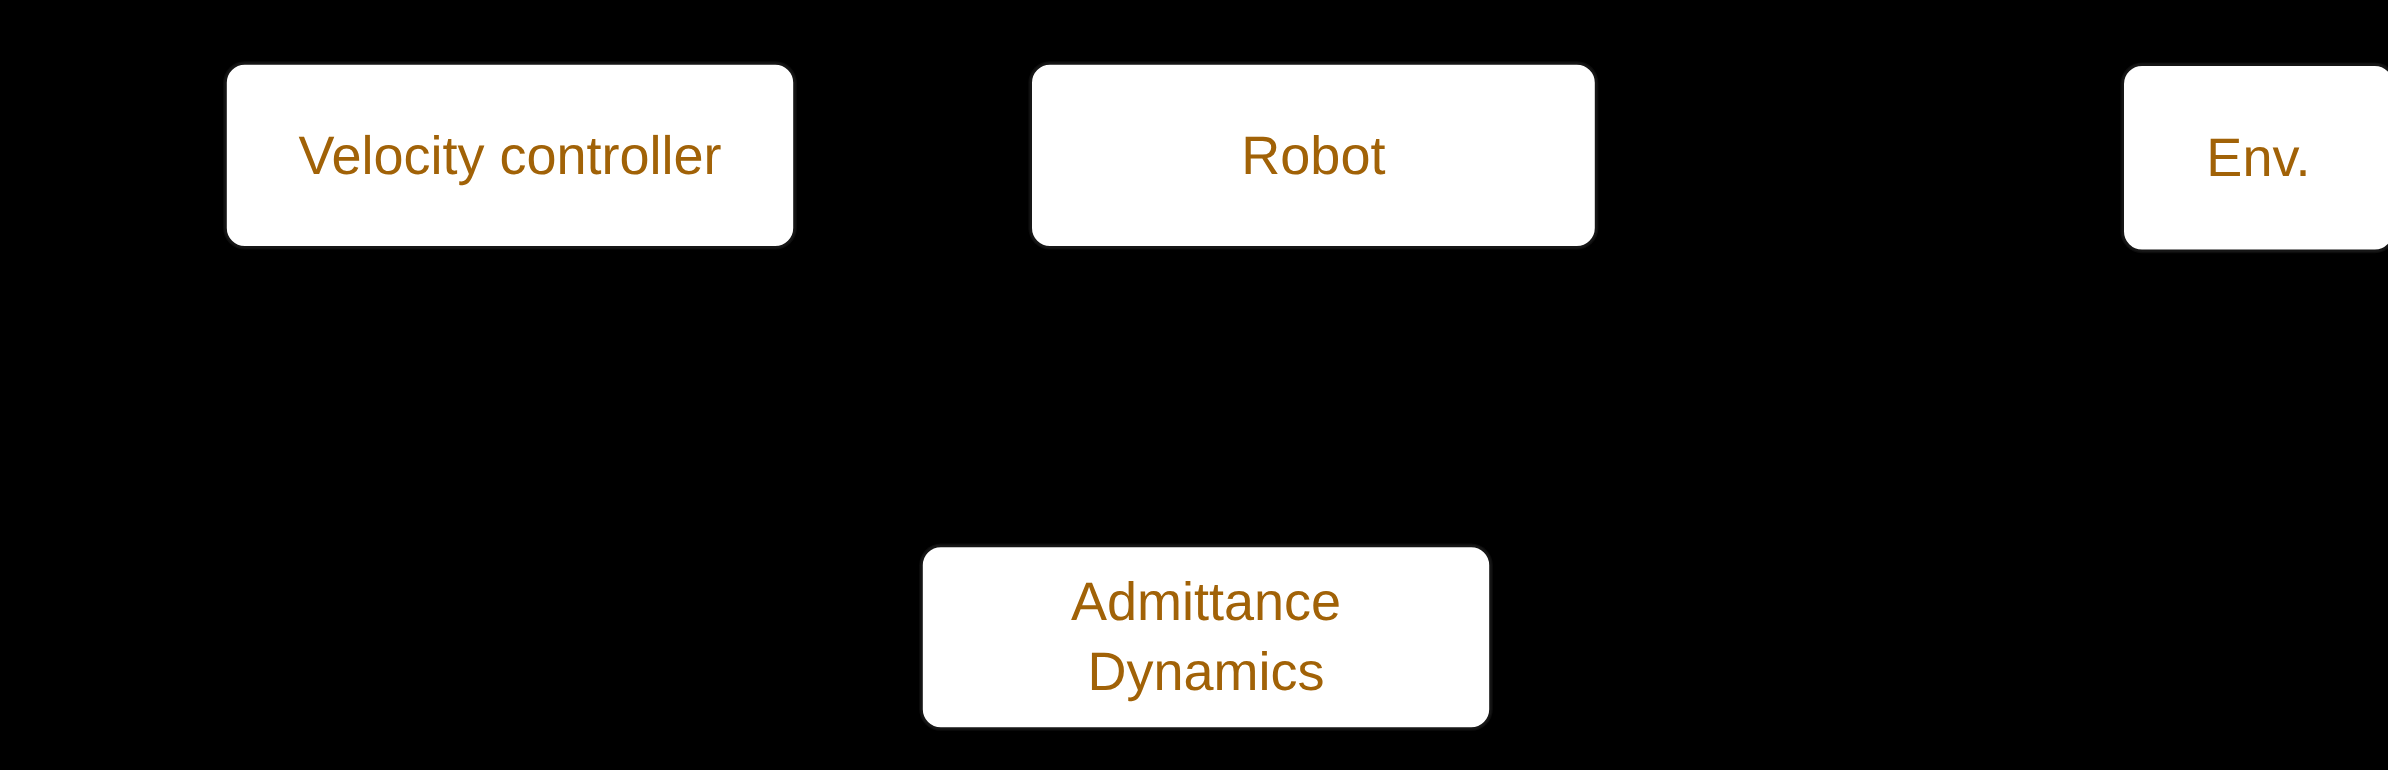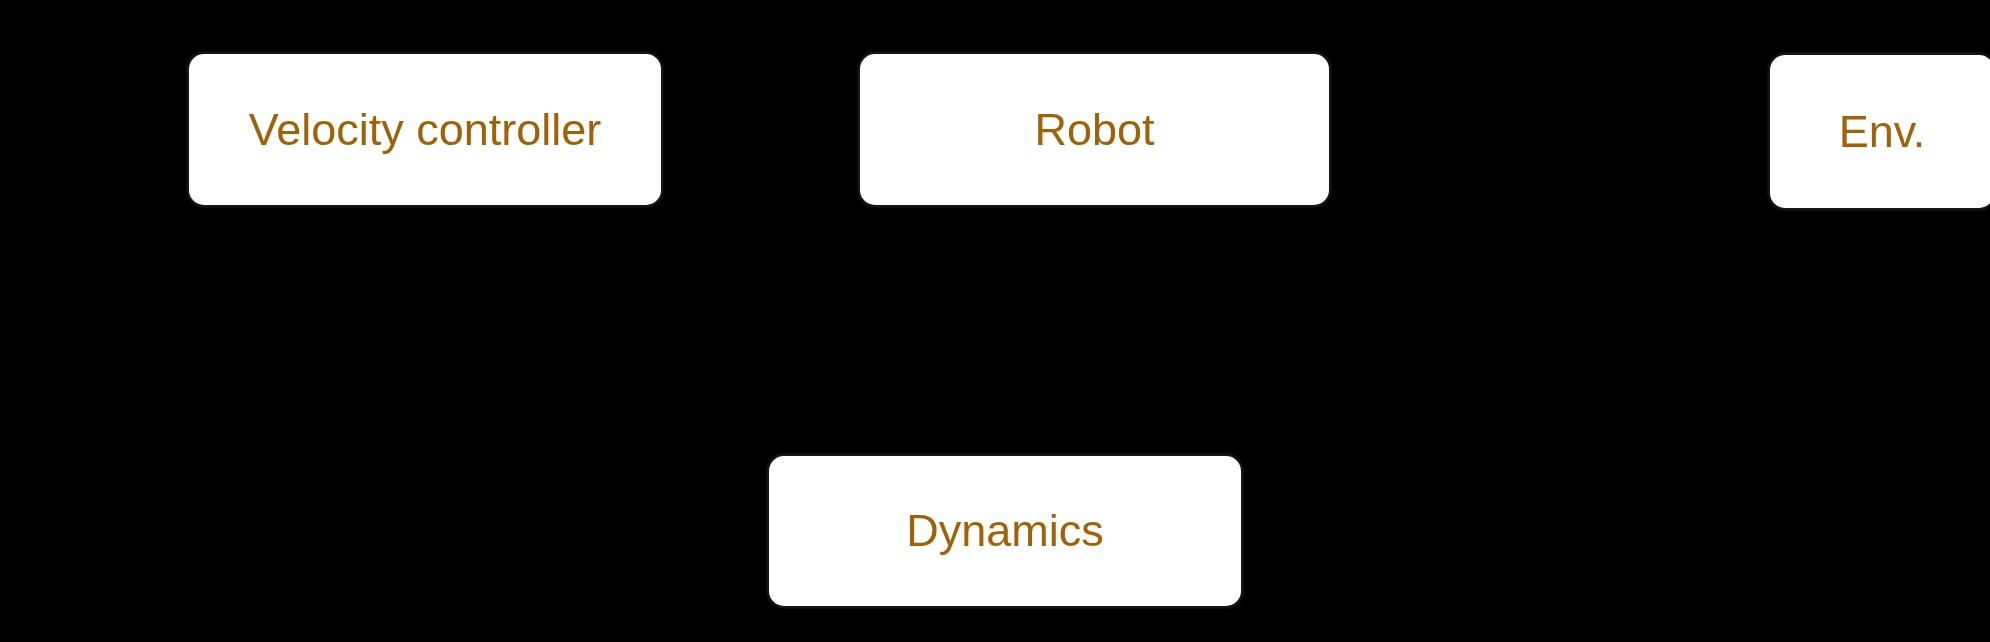--- a/index.html
+++ b/index.html
@@ -49,17 +49,18 @@
   <div class="node" id="node-robot">
     <span>Robot</span>
   </div>
 
   <div class="node" id="node-env">
     <span>Env.</span>
   </div>
 
   <div class="node" id="node-admit">
     <span>
+      <span class="label-line">Admittance</span>
       <span class="label-line">Dynamics</span>
     </span>
   </div>
 
 </div>
 
 </body></html>

